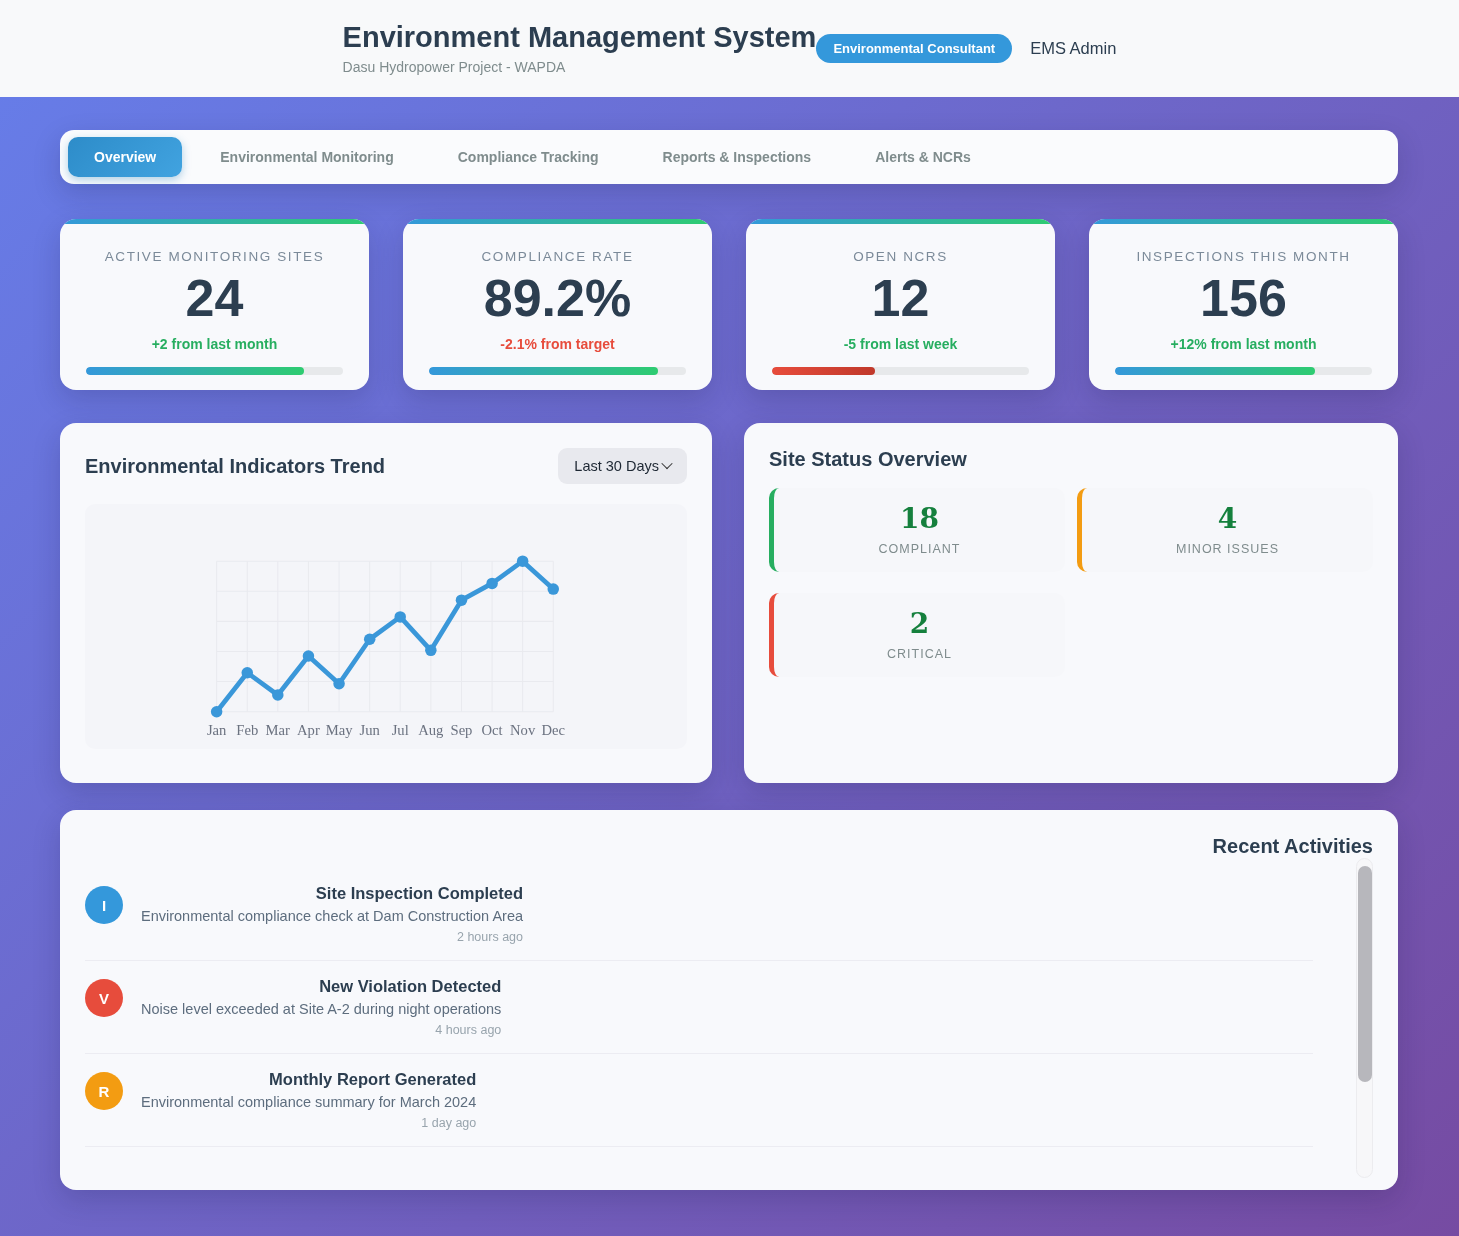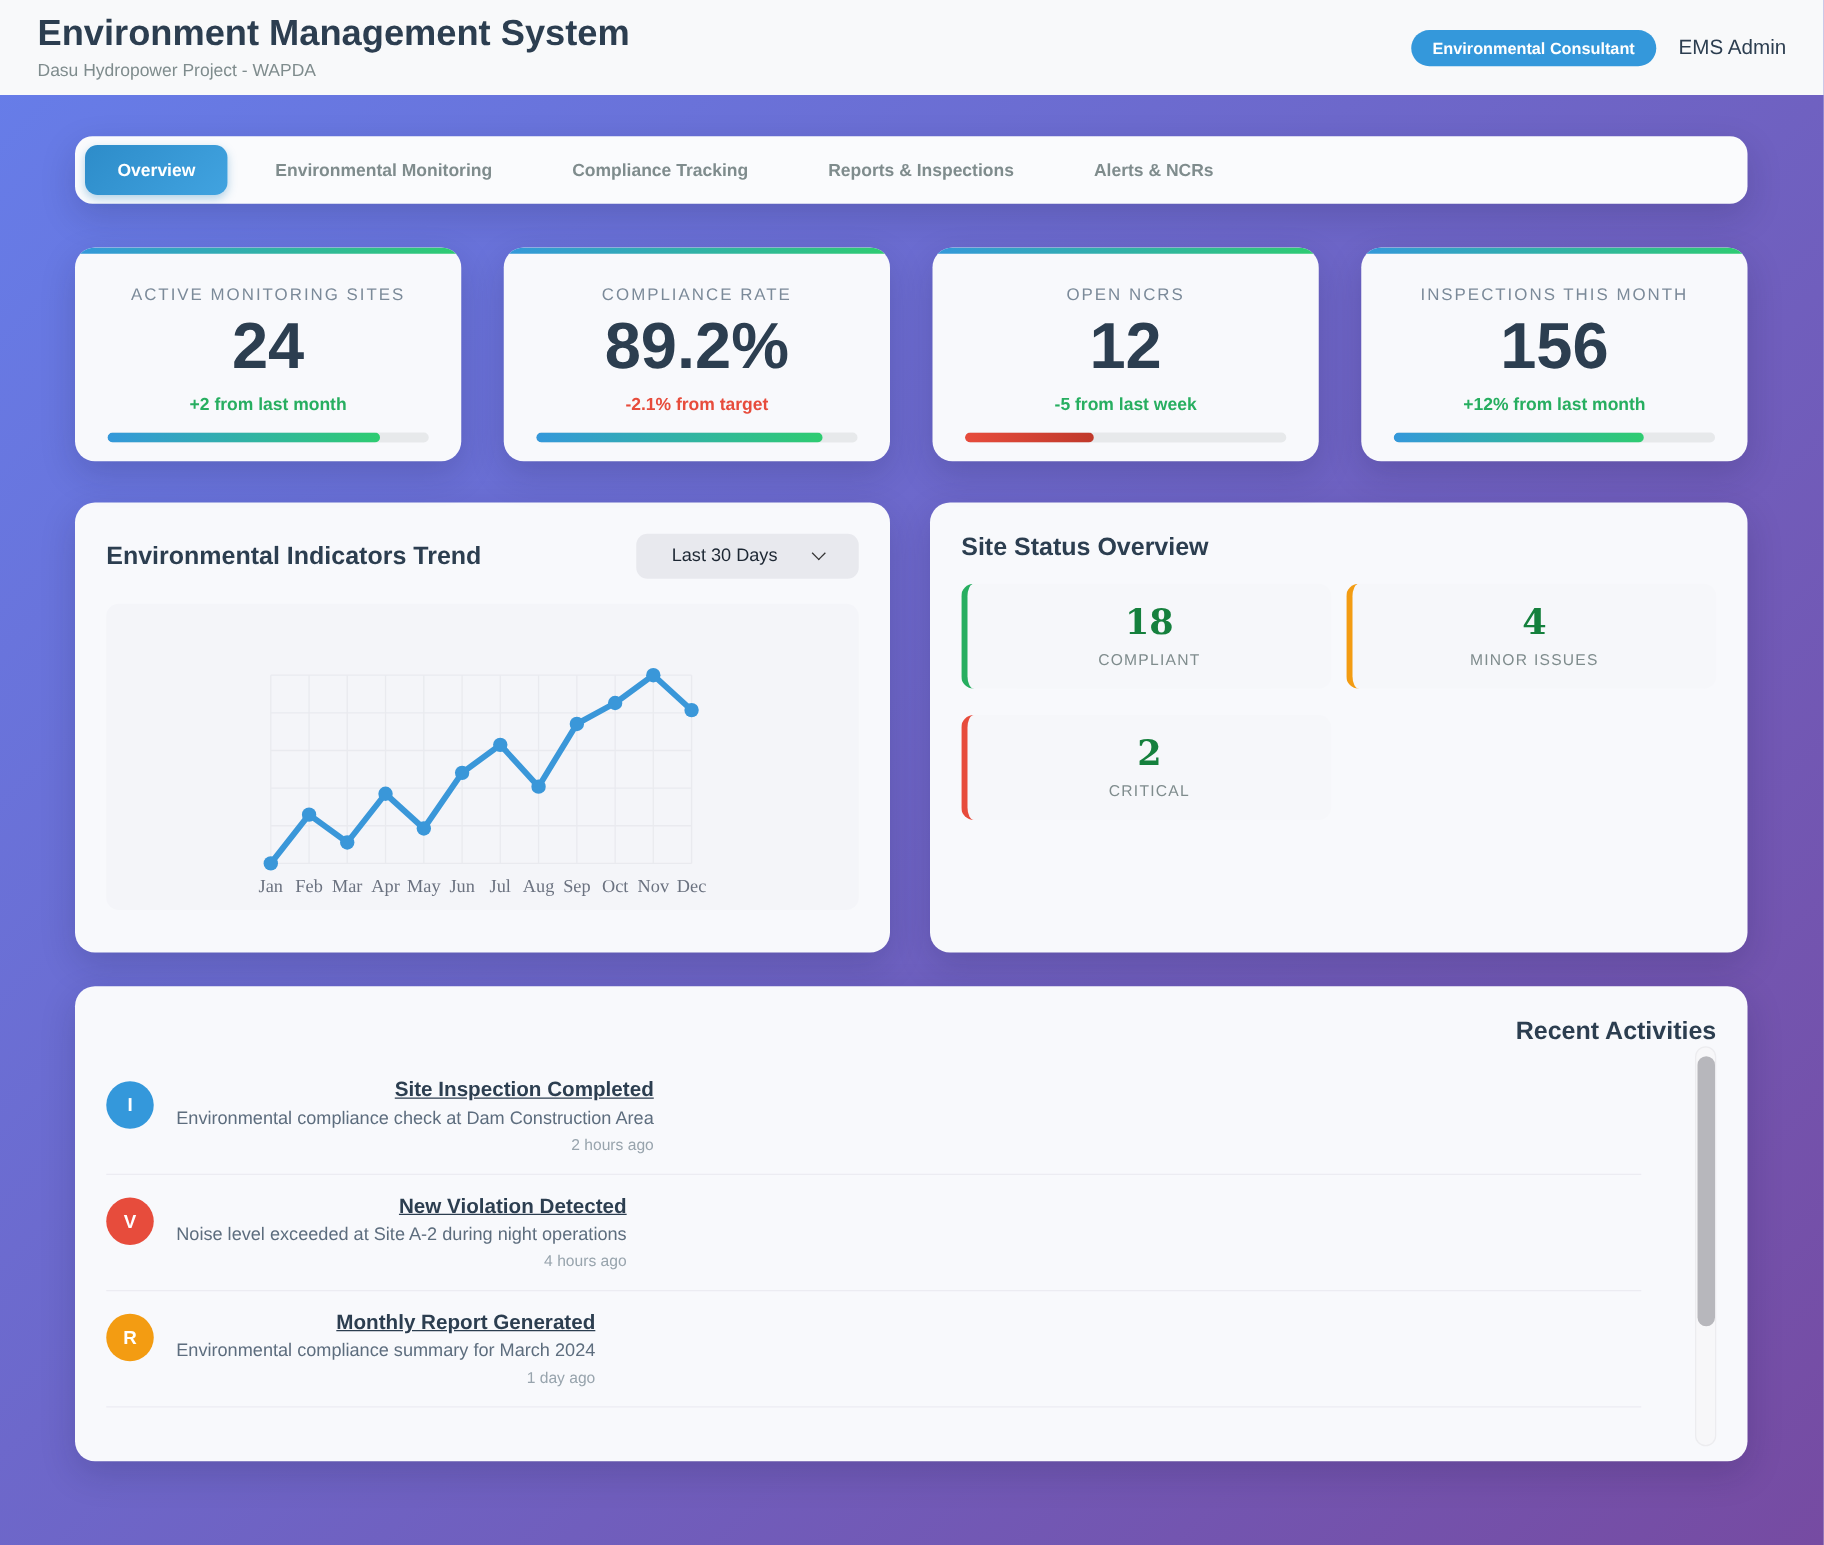--- a/index.html
+++ b/index.html
@@ -5,22 +5,22 @@
   * { box-sizing: border-box; }
   html,body { margin:0; padding:0; }
   body {
     width:1459px; height:1236px; overflow:hidden;
     font-family:"Liberation Sans", sans-serif;
     background:linear-gradient(135deg,#667eea 0%,#764ba2 100%);
   }
 
   
   .app-header {
-    height:76px; background:#f8f9fa;
-    display:flex; align-items:center; justify-content:space-between;
+    height:97px; background:#f8f9fa;
+    display:flex; align-items:center; justify-content:center;
     padding:0 30px;
   }
   .app-title { font-size:29px; font-weight:bold; color:#2c3e50; line-height:1.1; margin:0; }
   .app-subtitle { font-size:14px; color:#7f8c8d; margin-top:5px; }
   .header-right { display:flex; align-items:center; gap:18px; }
   .role-badge {
     background:#3498db; color:#fff; font-size:13px; font-weight:bold;
     padding:7px 17px; border-radius:16px;
   }
   .user-name { font-size:16.5px; color:#2c3e50; }
@@ -58,23 +58,23 @@
   .stat-bar { height:8px; border-radius:4px; background:#e7e9eb; margin-top:15px; overflow:hidden; }
   .stat-bar-fill { height:100%; border-radius:4px; }
 
   
   .row2 { display:grid; grid-template-columns:651fr 653fr; gap:32px; margin-top:33px; }
   .panel { height:360px; padding:25px; }
   .panel-head { display:flex; align-items:center; justify-content:space-between; }
   .panel-title { font-size:20px; font-weight:bold; color:#2c3e50; }
 
   .range-select {
-    display:flex; align-items:center; gap:29px;
+    display:flex; align-items:center; gap:4px;
     background:#e8e9ee; border:none; border-radius:9px;
-    padding:10px 28px; font-size:14.5px; color:#1d2733; cursor:pointer;
+    padding:10px 16px; font-size:14.5px; color:#1d2733; cursor:pointer;
     font-family:"Liberation Sans", sans-serif;
   }
   .chevron {
     width:8px; height:8px; border-right:1.8px solid #333; border-bottom:1.8px solid #333;
     transform:rotate(45deg) translate(-1px,-1px); margin-top:-3px;
   }
 
   .chart-panel {
     margin-top:20px; height:245px; border-radius:10px; background:#f4f5f9;
     display:flex; align-items:center; justify-content:center;
@@ -91,21 +91,21 @@
 
   
   .activities-card { margin-top:27px; height:380px; padding:25px; position:relative;text-align:right; }
   .activity-list { margin-top:10px; padding-right:60px; }
   .activity-row { display:flex; align-items:flex-start; gap:18px; padding:16px 0; border-bottom:1px solid #ececf2; }
   .activity-icon {
     width:38px; height:38px; border-radius:50%; flex-shrink:0;
     color:#fff; font-weight:bold; font-size:15px;
     display:flex; align-items:center; justify-content:center; margin-top:2px;
   }
-  .activity-title { font-size:16.5px; font-weight:bold; color:#2c3e50;text-decoration:underline; }
+  .activity-title { font-size:16.5px; font-weight:bold; color:#2c3e50; }
   .activity-desc { font-size:14.5px; color:#5d6d7e; margin-top:5px; }
   .activity-time { font-size:12.5px; color:#98a4ad; margin-top:6px; }
 
   .scroll-track {
     position:absolute; right:25px; top:48px; width:17px; height:320px;
     background:#f7f7f9; border:1px solid #ececef; border-radius:9px;
   }
   .scroll-thumb {
     position:absolute; left:0.5px; top:7px; width:14px; height:216px;
     background:#b7b7bc; border-radius:7px; cursor:grab;

